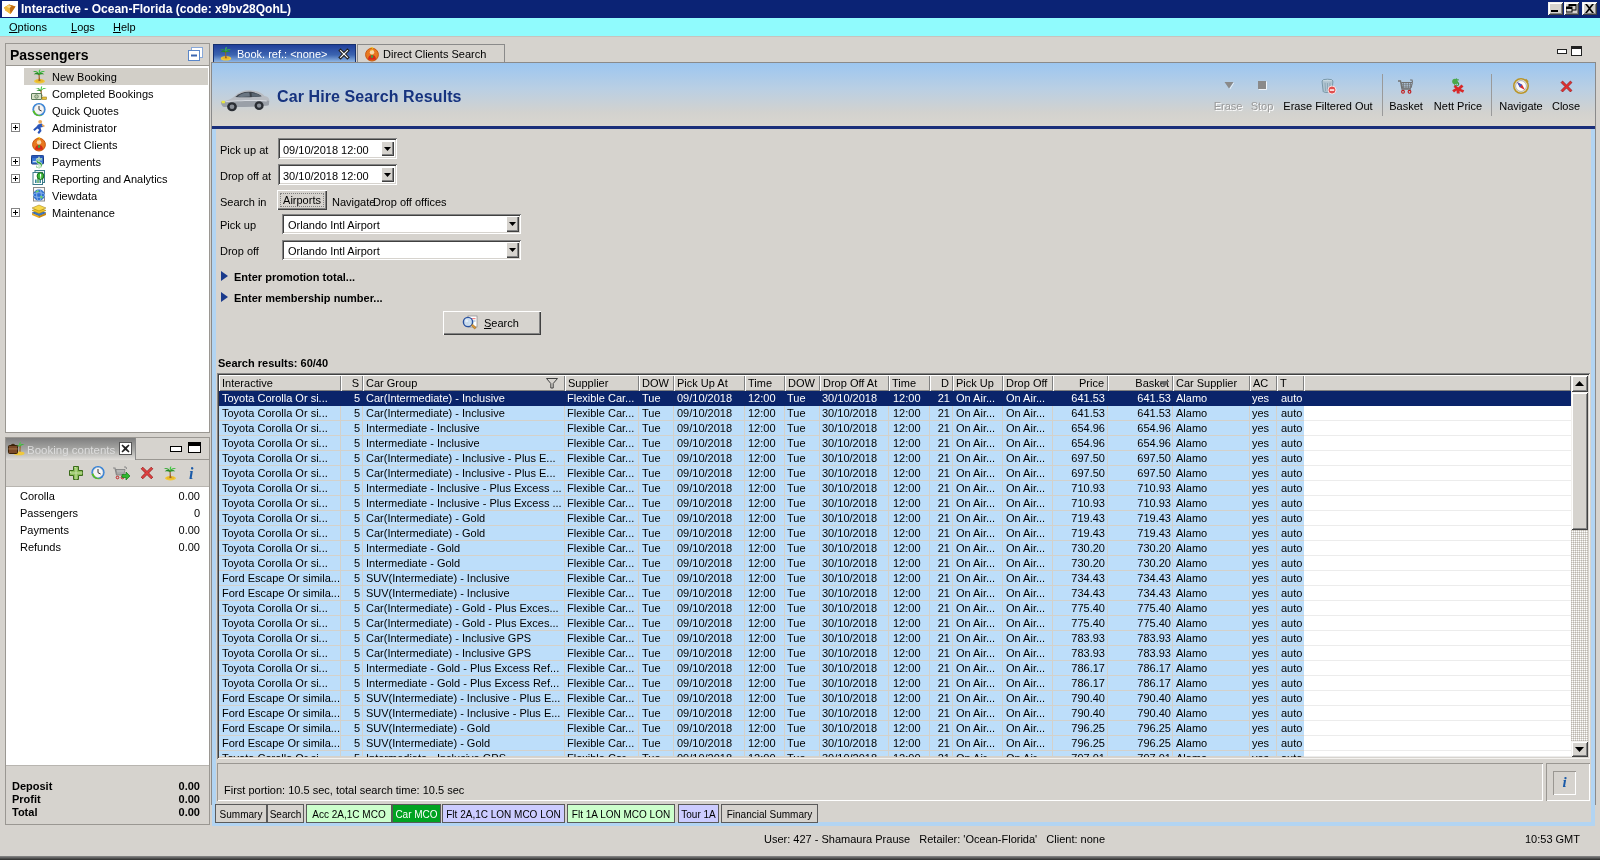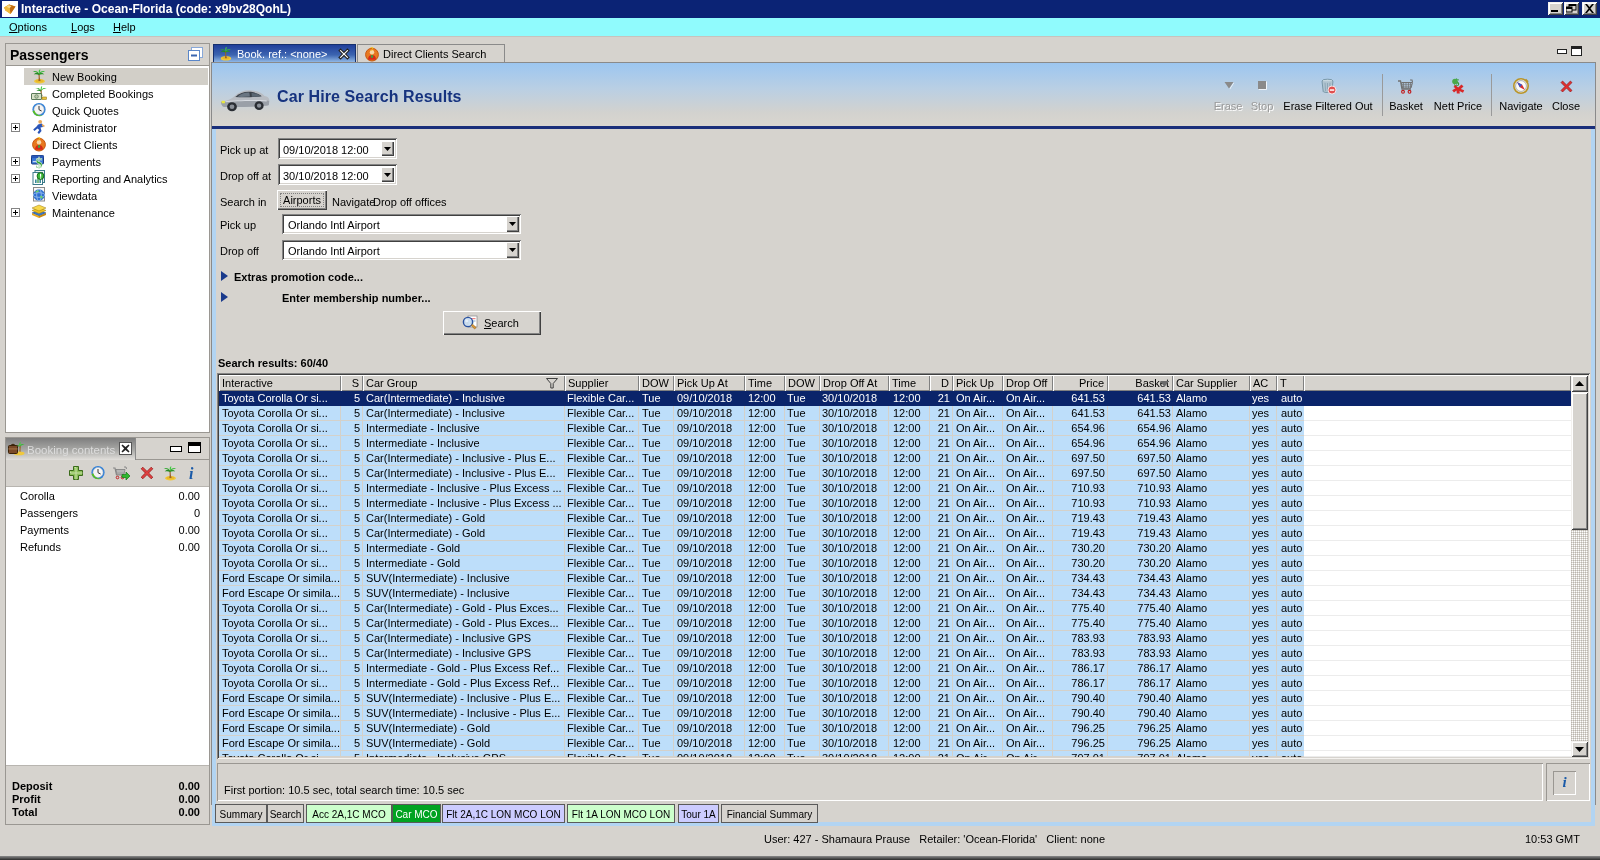--- a/index.html
+++ b/index.html
@@ -342,25 +342,25 @@
 <div style="position:absolute;left:282px;top:240px;width:239px;height:20px;background:#fff;box-shadow:inset 1px 1px 0 #848484,inset -1px -1px 0 #fff,inset 2px 2px 0 #404040,inset -2px -2px 0 #d6d3ce;"></div>
 <div style="position:absolute;left:288px;top:245px;white-space:nowrap;">Orlando Intl Airport</div>
 <div style="position:absolute;left:506px;top:242px;width:13px;height:16px;background:#d6d3ce;box-shadow:inset 1px 1px 0 #fff,inset -1px -1px 0 #404040,inset -2px -2px 0 #848484;">
     <svg width="7" height="4" style="position:absolute;left:3px;top:6px">
       <path d="M0 0 L7 0 L3.5 4 Z" fill="#000"></path>
     </svg>
   </div>
 <svg width="7" height="10" style="position:absolute;left:221px;top:271px">
     <path d="M0 0 L7 5 L0 10 Z" fill="#1a3a8c"></path>
   </svg>
-<div style="position:absolute;left:234px;top:271px;white-space:nowrap;font-weight:bold;">Extras promotion code...</div>
+<div style="position:absolute;left:234px;top:271px;white-space:nowrap;font-weight:bold;">Enter promotion total...</div>
 <svg width="7" height="10" style="position:absolute;left:221px;top:292px">
     <path d="M0 0 L7 5 L0 10 Z" fill="#1a3a8c"></path>
   </svg>
-<div style="position:absolute;left:234px;top:292px;white-space:nowrap;font-weight:bold;margin-left:48px;">Enter membership number...</div>
+<div style="position:absolute;left:234px;top:292px;white-space:nowrap;font-weight:bold;">Enter membership number...</div>
 <div style="position:absolute;left:443px;top:311px;width:98px;height:24px;background:#d6d3ce;box-shadow:inset 1px 1px 0 #fff,inset -1px -1px 0 #404040,inset -2px -2px 0 #848484;"></div>
 <div style="position:absolute;left:461px;top:314px;width:18px;height:17px;"><svg width="18" height="17" viewBox="0 0 18 17">
       <rect x="7" y="2" width="9" height="11" fill="#fff" stroke="#888" stroke-width="0.7"></rect>
       <rect x="8.5" y="4" width="6" height="1.2" fill="#e88"></rect>
       <rect x="8.5" y="6.5" width="6" height="1" fill="#8ac"></rect>
       <rect x="8.5" y="8.5" width="4" height="1" fill="#8c8"></rect>
       <circle cx="7" cy="8" r="4.6" fill="#c8ddf2" fill-opacity="0.85" stroke="#2a52a0" stroke-width="1.4"></circle>
       <circle cx="5.8" cy="6.8" r="1.5" fill="#e8f2fc" fill-opacity="0.9"></circle>
       <path d="M10.2 11.4 L13.6 15 L15.2 13.6 L11.6 10.2 Z" fill="#d89838" stroke="#8a5a10" stroke-width="0.5"></path>
     </svg></div>

